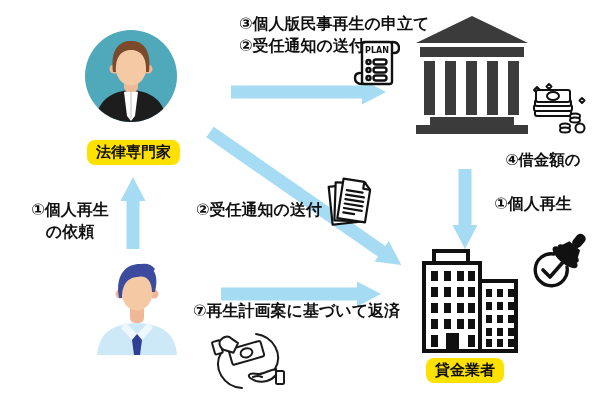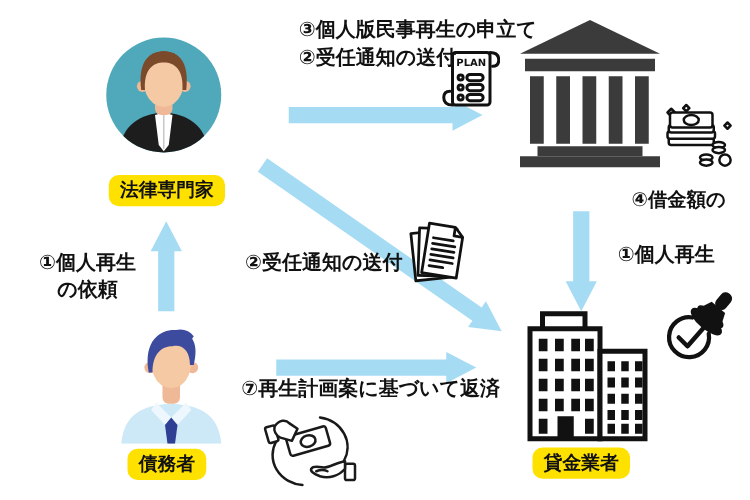--- a/index.html
+++ b/index.html
@@ -79,21 +79,20 @@
     <path d="M32,67 L44,79 L39,85 L28,73 Z" fill="#EDF7FD"></path>
     <path d="M56,67 L44,79 L49,85 L60,73 Z" fill="#EDF7FD"></path>
     <path d="M44,79 L39,85 L41,100 L47,100 L49,85 Z" fill="#2F3F94"></path>
     <rect x="37" y="48" width="14" height="20" rx="5" fill="#EFB896"></rect>
     <circle cx="27" cy="39" r="4.5" fill="#EFB896"></circle>
     <circle cx="61" cy="39" r="4.5" fill="#EFB896"></circle>
     <path d="M28,34 q0,-21 16,-21 q16,0 16,21 q0,13 -8,19 q-8,5 -16,0 q-8,-6 -8,-19 z" fill="#F4C9A4"></path>
     <path d="M26,43 C21,15 38,8 48,9 C62,11 66,21 62,37 L59,37 C59,26 53,20 45,22 C37,22 29,27 29,43 Z" fill="#3D4B9E"></path>
     <path d="M44,10 q12,-4 18,4 l-4,6 q-6,-6 -14,-4 z" fill="#3D4B9E"></path>
   </svg>
-  <div class="entity-label" style="left:102px;top:359px;">債務者</div>
 
   <svg class="abs entity" style="left:420px;top:245px;" width="100" height="110" viewBox="0 0 100 110">
     <g stroke="#111" fill="#fff" stroke-width="4">
       <rect x="14" y="6" width="34" height="14"></rect>
       <rect x="4" y="18" width="56" height="88"></rect>
       <rect x="60" y="36" width="36" height="70"></rect>
     </g>
     <g fill="#111">
       <rect x="11" y="26" width="7" height="10"></rect>
         <rect x="24" y="26" width="7" height="10"></rect>

